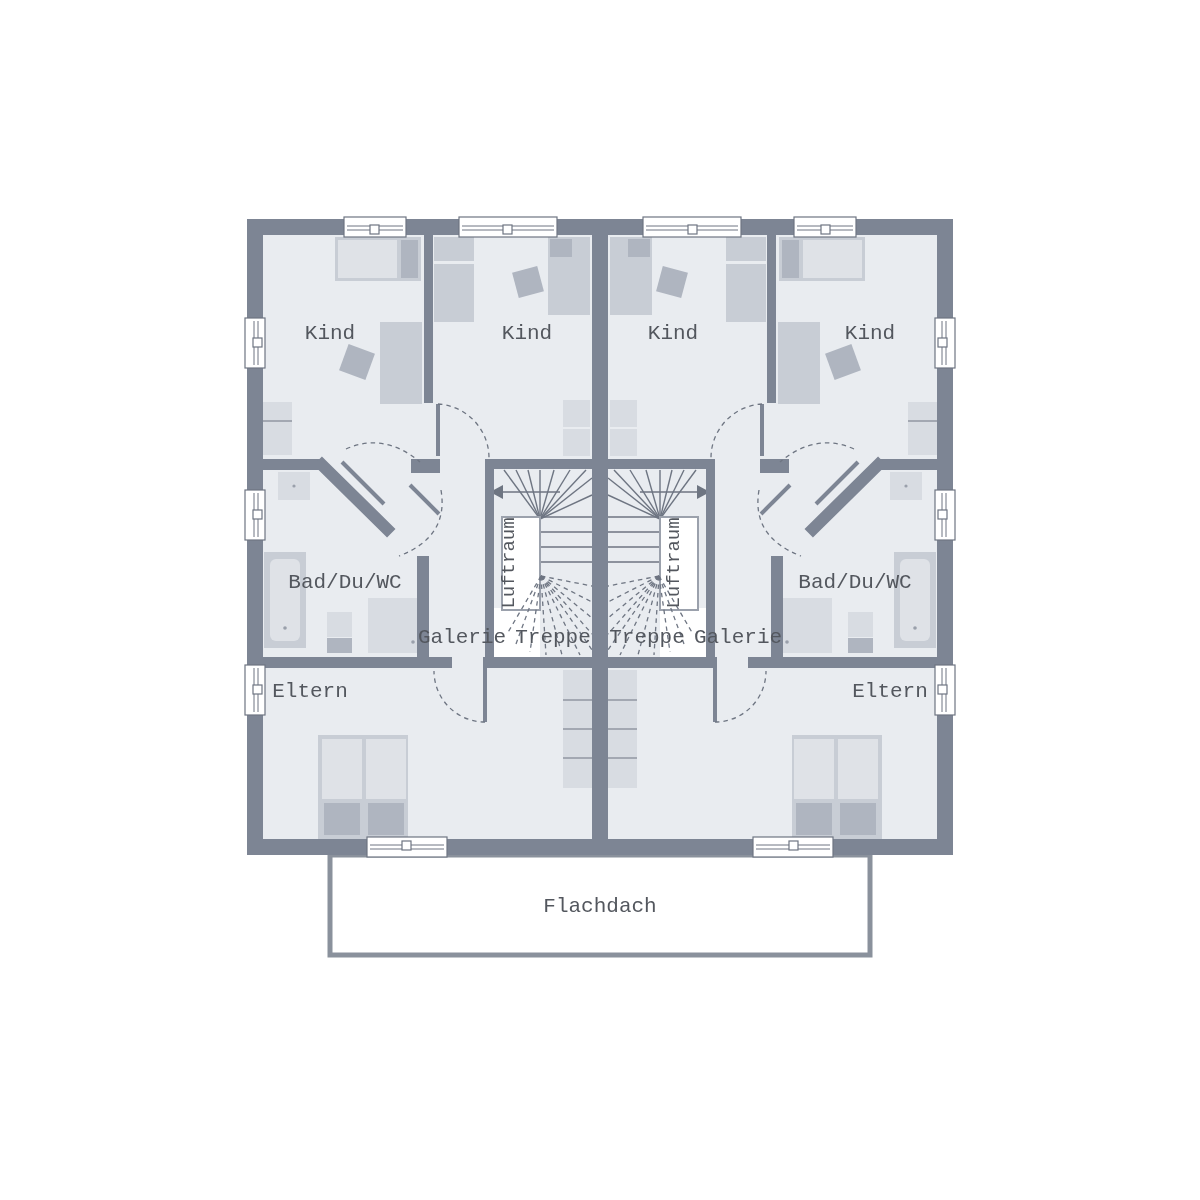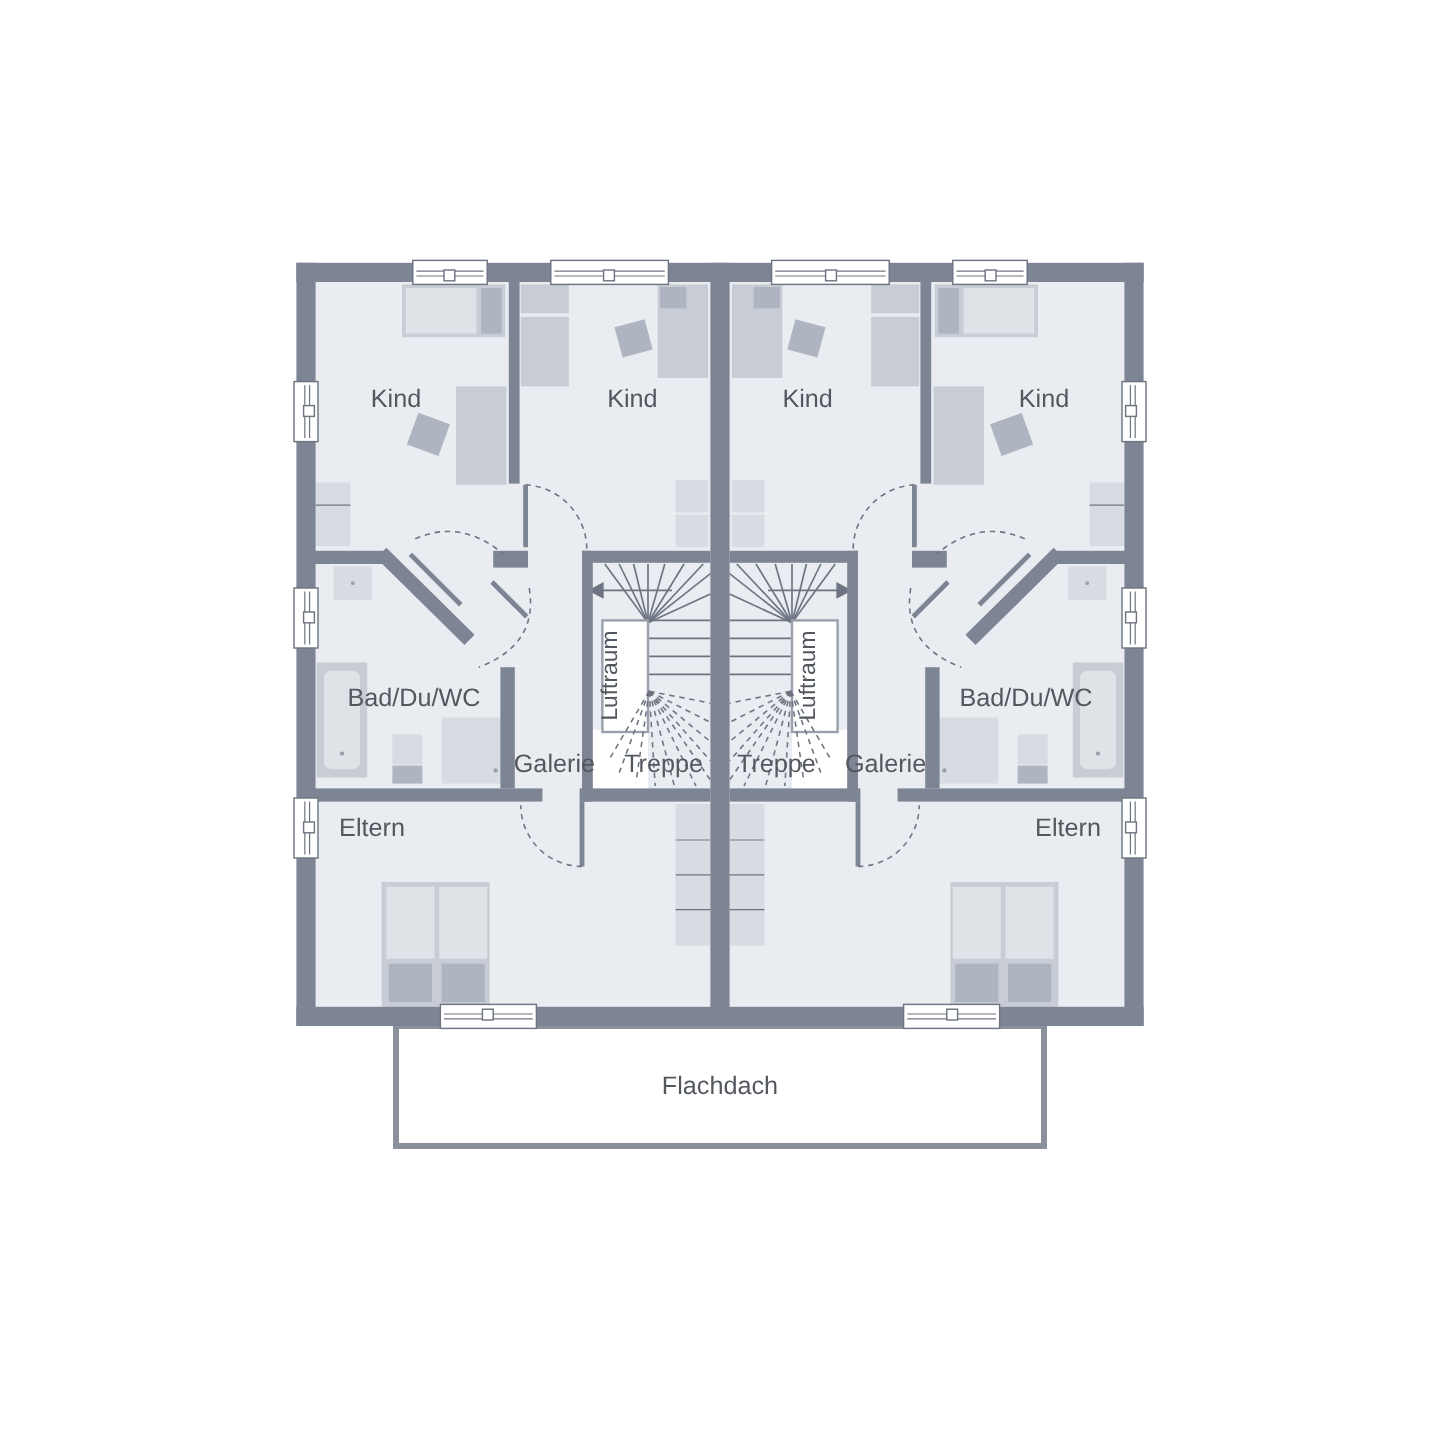--- a/index.html
+++ b/index.html
@@ -1,17 +1,17 @@
 <!DOCTYPE html>
 <html style="--wall: #7d8594; --floor: #e9ecf0; --line: #6e7582; --text: #53575e; --furn1: #d8dce2; --furn2: #c8cdd5; --furn3: #afb5c0; --furn4: #dfe2e7; --roofline: #8a919c;"><head>
 <meta charset="utf-8">
 <style>
   html,body{margin:0;padding:0;background:#fff;}
   .stage{position:relative;width:1200px;height:1200px;background:#fff;overflow:hidden;
-         font-family:Liberation Sans, sans-serif;}
+         font-family:Liberation Mono, monospace;}
   svg{display:block;}
   .wall{fill:var(--wall);}
   .floor{fill:var(--floor);}
   .furn1{fill:var(--furn1);}
   .furn2{fill:var(--furn2);}
   .furn3{fill:var(--furn3);}
   .furn4{fill:var(--furn4);}
   .lineS{stroke:var(--line);stroke-width:1.4;fill:none;}
   .dash{stroke:var(--line);stroke-width:1.3;fill:none;stroke-dasharray:4.5 4;}
   .leaf{stroke:var(--wall);stroke-width:4;fill:none;}

